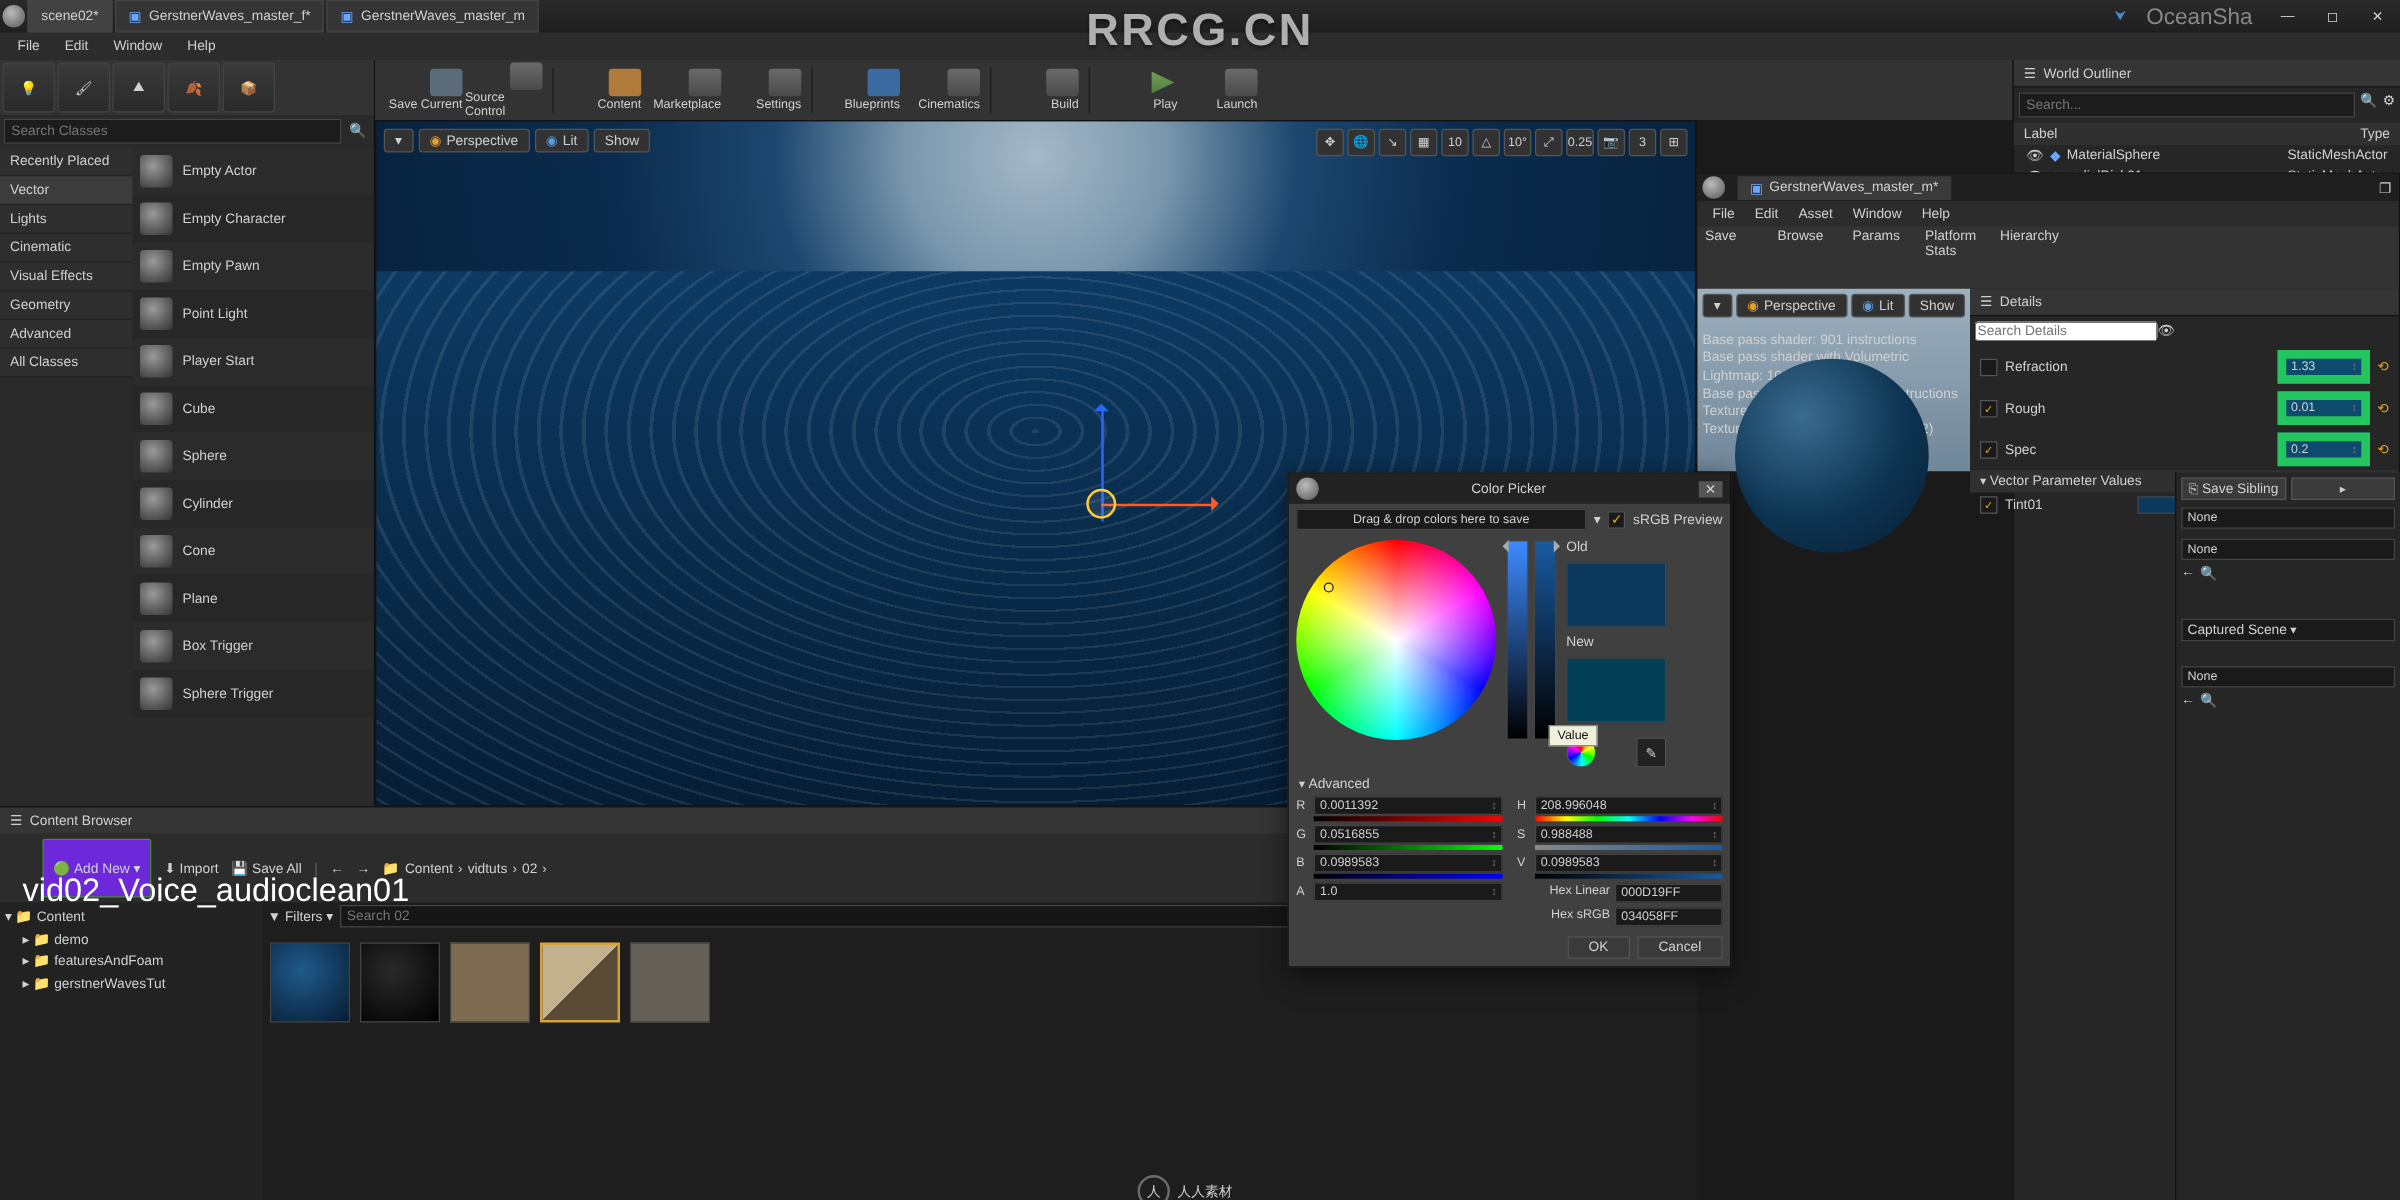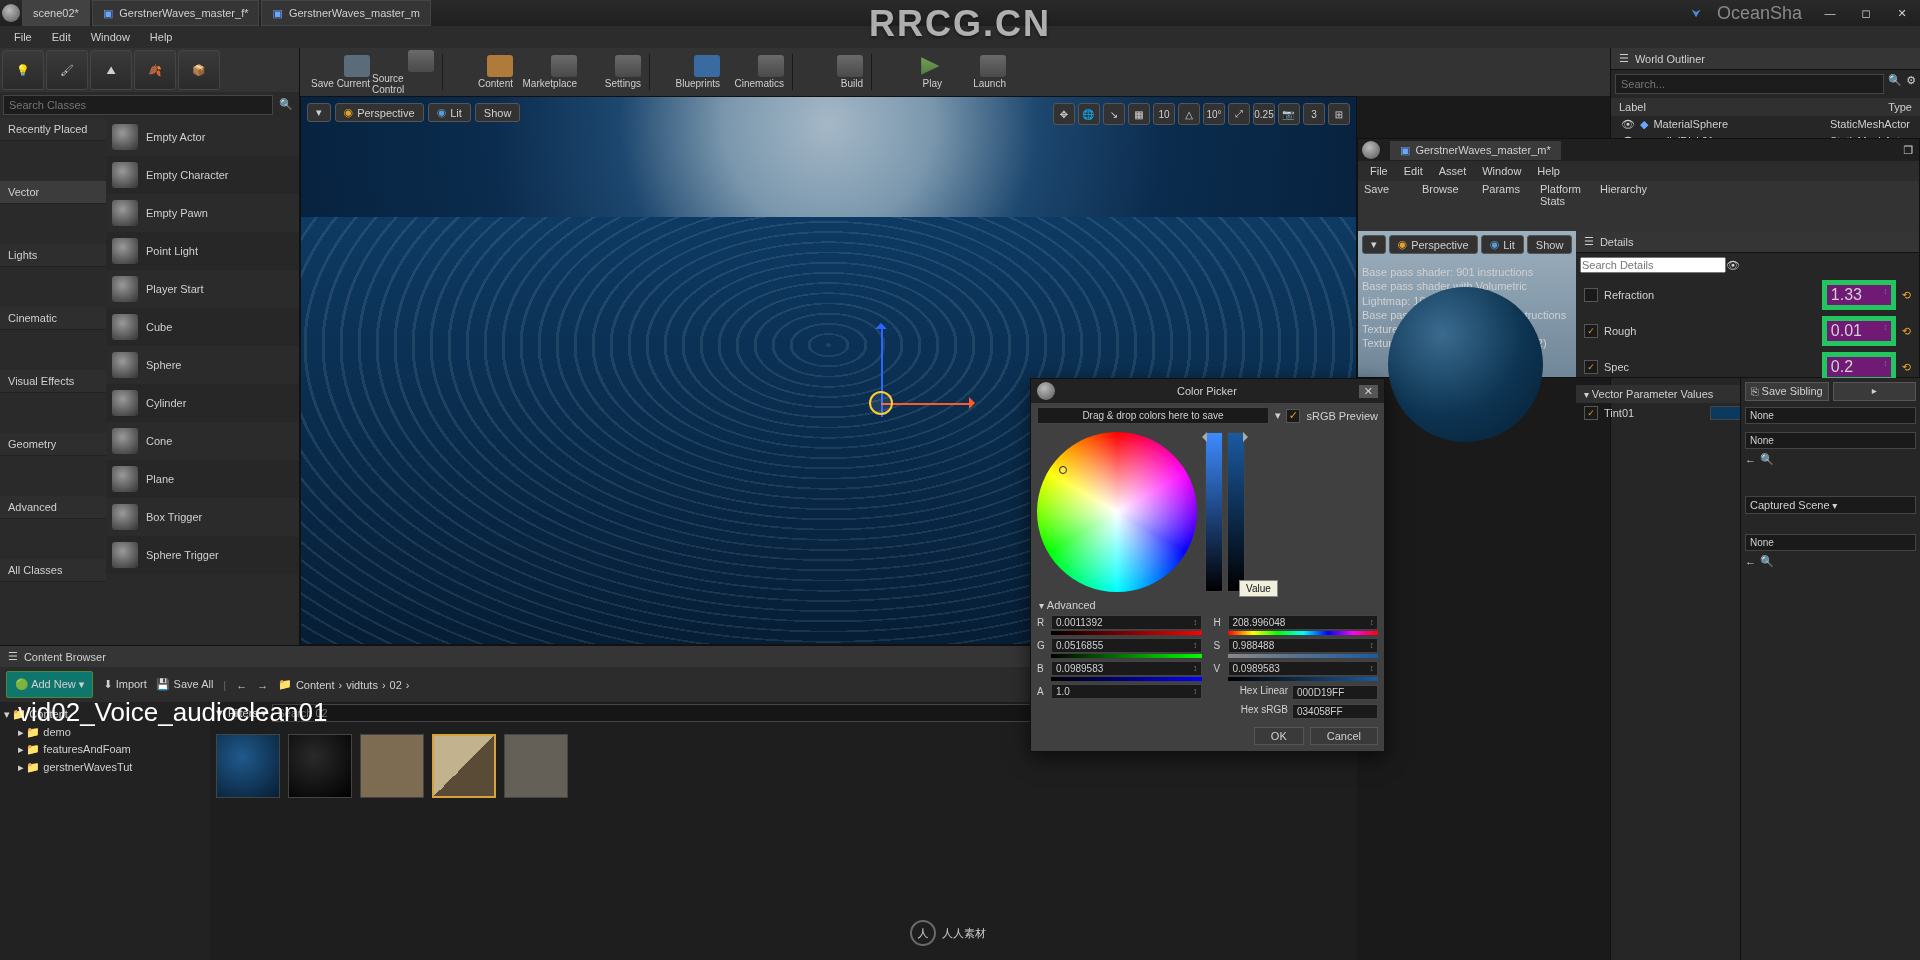--- a/index.html
+++ b/index.html
@@ -59,21 +59,21 @@
 .matwin .mwtoolbar { height:50px; background:#333; display:flex; align-items:center; gap:2px; padding:0 6px;}
 .matwin .mwtoolbar .tbtn{ width:56px; height:46px;}
 .matwin .mwbody{ display:flex; height:calc(100% - 92px);}
 .matwin .mwview{ width:218px; background:linear-gradient(#9db0be,#708799); position:relative;}
 .matwin .mwview .ball{position:absolute; left:30px; top:56px; width:155px; height:155px; border-radius:50%; background:radial-gradient(circle at 35% 30%, #3a6b8f, #0d3452 55%, #061e33);}
 .matwin .mwview .vpbar{ position:absolute; top:4px; left:4px; display:flex; gap:3px;}
 .matwin .mwstats{ position:absolute; left:4px; top:34px; font-size:9px; color:#d6a23a; line-height:1.3;}
 .matwin .mwdetails{ flex:1; background:#262626; display:flex; flex-direction:column;}
 .proprow{ display:flex; align-items:center; padding:3px 8px; gap:6px; font-size:10px;}
 .proprow .lab{ flex:1;}
-.proprow .num{ width:74px; background:#701a75; border:5px solid #22c55e; padding:1px 4px; font-size:16px; position:relative;}
+.proprow .num{ width:74px; background:#0c4a6e; border:7px solid #22c55e; padding:1px 4px; font-size:10px; position:relative;}
 .proprow .num::after{content:"↕"; position:absolute; right:3px; top:1px; font-size:9px; color:#777;}
 .proprow .cb{ width:14px; height:14px; background:#1a1a1a; border:1px solid #555; display:inline-flex; align-items:center; justify-content:center; font-size:9px; color:#e3a32a;}
 .sectionhdr{ padding:3px 8px; background:#303030; font-size:10px;}
 .colorpicker{ position:absolute; top:378px; left:1030px; width:355px; background:#404040; border:1px solid #111; z-index:10; box-shadow:0 6px 20px rgba(0,0,0,.6);}
 .colorpicker .cptitle{ background:#222; padding:3px 6px; display:flex; align-items:center;}
 .colorpicker .cptitle .t{flex:1; text-align:center;}
 .colorpicker .dragrow{ display:flex; padding:4px 6px; gap:6px; align-items:center;}
 .colorpicker .dragrow .drop{flex:1; background:#1a1a1a; border:1px solid #444; padding:2px 4px; text-align:center; font-size:10px;}
 .colorpicker .body{ display:flex; padding:4px 6px; gap:8px;}
 .colorpicker .wheel{ width:160px; height:160px; border-radius:50%; background:conic-gradient(red,magenta,blue,cyan,lime,yellow,red); position:relative;}
@@ -97,21 +97,21 @@
 .colorpicker .hexrow .fld{width:86px; background:#1a1a1a; border:1px solid #444; padding:1px 4px; font-size:10px;}
 .colorpicker .btns{display:flex; justify-content:flex-end; gap:6px; padding:6px;}
 .colorpicker .btns .b{background:#3a3a3a; border:1px solid #555; padding:2px 16px;}
 .detailstail{ position:absolute; top:378px; right:0; width:180px; bottom:0; background:#262626; border-left:1px solid #111; padding:4px;}
 .detailstail .btnline{display:flex; gap:4px; margin-bottom:6px;}
 .detailstail .btn{flex:1; background:#3a3a3a; border:1px solid #555; padding:2px 4px; text-align:center; font-size:10px;}
 .detailstail .none{ background:#1a1a1a; border:1px solid #444; padding:2px 4px; font-size:10px;}
 .contentbrowser{ position:absolute; left:0; right:563px; bottom:0; height:315px; background:#262626; border-top:1px solid #111;}
 .contentbrowser .hdr{ background:#353535; padding:4px 8px; display:flex; align-items:center; gap:6px;}
 .contentbrowser .bar{ background:#2c2c2c; padding:4px 6px; display:flex; align-items:center; gap:10px;}
-.contentbrowser .addnew{ background:#0f766e; border:1px solid #4a8a36; padding:6px 8px; border-radius:2px;}
+.contentbrowser .addnew{ background:#6d28d9; border:1px solid #4a8a36; padding:16px 8px; border-radius:2px;margin-left:28px;}
 .contentbrowser .bc{ display:flex; gap:4px; align-items:center;}
 .contentbrowser .body{ display:flex; height:calc(100% - 56px);}
 .contentbrowser .tree{ width:210px; background:#222; padding:4px; font-size:10px; line-height:1.6;}
 .contentbrowser .thumbs{ flex:1; background:#1e1e1e; padding:6px; position:relative;}
 .contentbrowser .filterrow{position:absolute; top:2px; left:4px; right:4px; display:flex; gap:6px; align-items:center;}
 .contentbrowser .filterrow input{flex:1; background:#161616; border:1px solid #444; padding:2px 4px;}
 .contentbrowser .grid{ display:flex; gap:8px; margin-top:26px;}
 .contentbrowser .th{ width:64px; height:64px; background:#333; border:1px solid #444;}
 .th.t1{ background:radial-gradient(circle at 40% 35%, #1f5a8c, #071d33);}
 .th.t2{ background:radial-gradient(circle at 40% 35%, #2a2a2a, #000);}
@@ -169,21 +169,21 @@
     <div class="bigicon">🖌</div>
     <div class="bigicon">⛰</div>
     <div class="bigicon">🍂</div>
     <div class="bigicon">📦</div>
   </div>
   <div class="searchrow">
     <input placeholder="Search Classes" style="">
     <span style="padding:3px;">🔍</span>
   </div>
   <div style="display:flex; flex:1; overflow:hidden;">
-    <div class="categories" style="width:106px;gap:40px;">
+    <div class="categories" style="width:106px;">
       <div class="cat">Recently Placed</div>
       <div class="cat sel">Vector</div>
       <div class="cat">Lights</div>
       <div class="cat">Cinematic</div>
       <div class="cat">Visual Effects</div>
       <div class="cat">Geometry</div>
       <div class="cat">Advanced</div>
       <div class="cat">All Classes</div>
     </div>
     <div class="items">
@@ -491,20 +491,31 @@
         <div class="mark"></div>
       </div>
     <div class="vbars">
       <div class="vbar">
           <div class="arrowL"></div>
         </div>
       <div class="vbar" style="background:linear-gradient(#1a5aa0,#000);">
           <div class="arrowR"></div>
         </div>
       <div class="vtip">Value</div>
+    </div>
+    <div class="swatches">
+      <div>Old</div>
+      <div class="swbox" style="background:#0c3a5e;"></div>
+      <div>New</div>
+      <div class="swbox" style="background:#034058;"></div>
+      <div style="display:flex;gap:6px;margin-top:6px;">
+        <div class="ic" style="background:conic-gradient(red,yellow,lime,cyan,blue,magenta,red);border-radius:50%;"></div>
+        <div style="width:20px;"></div>
+        <div class="ic">✎</div>
+      </div>
     </div>
   </div>
   <div class="adv">▾ <span>Advanced</span></div>
   <div style="display:flex;">
     <div style="flex:1;">
       <div class="chrow">
           <div class="lab">R</div>
           <div class="fld">0.0011392</div>
         </div>
       <div style="height:4px;background:linear-gradient(90deg,#000,#f00);margin:0 6px 2px 20px;"></div>

